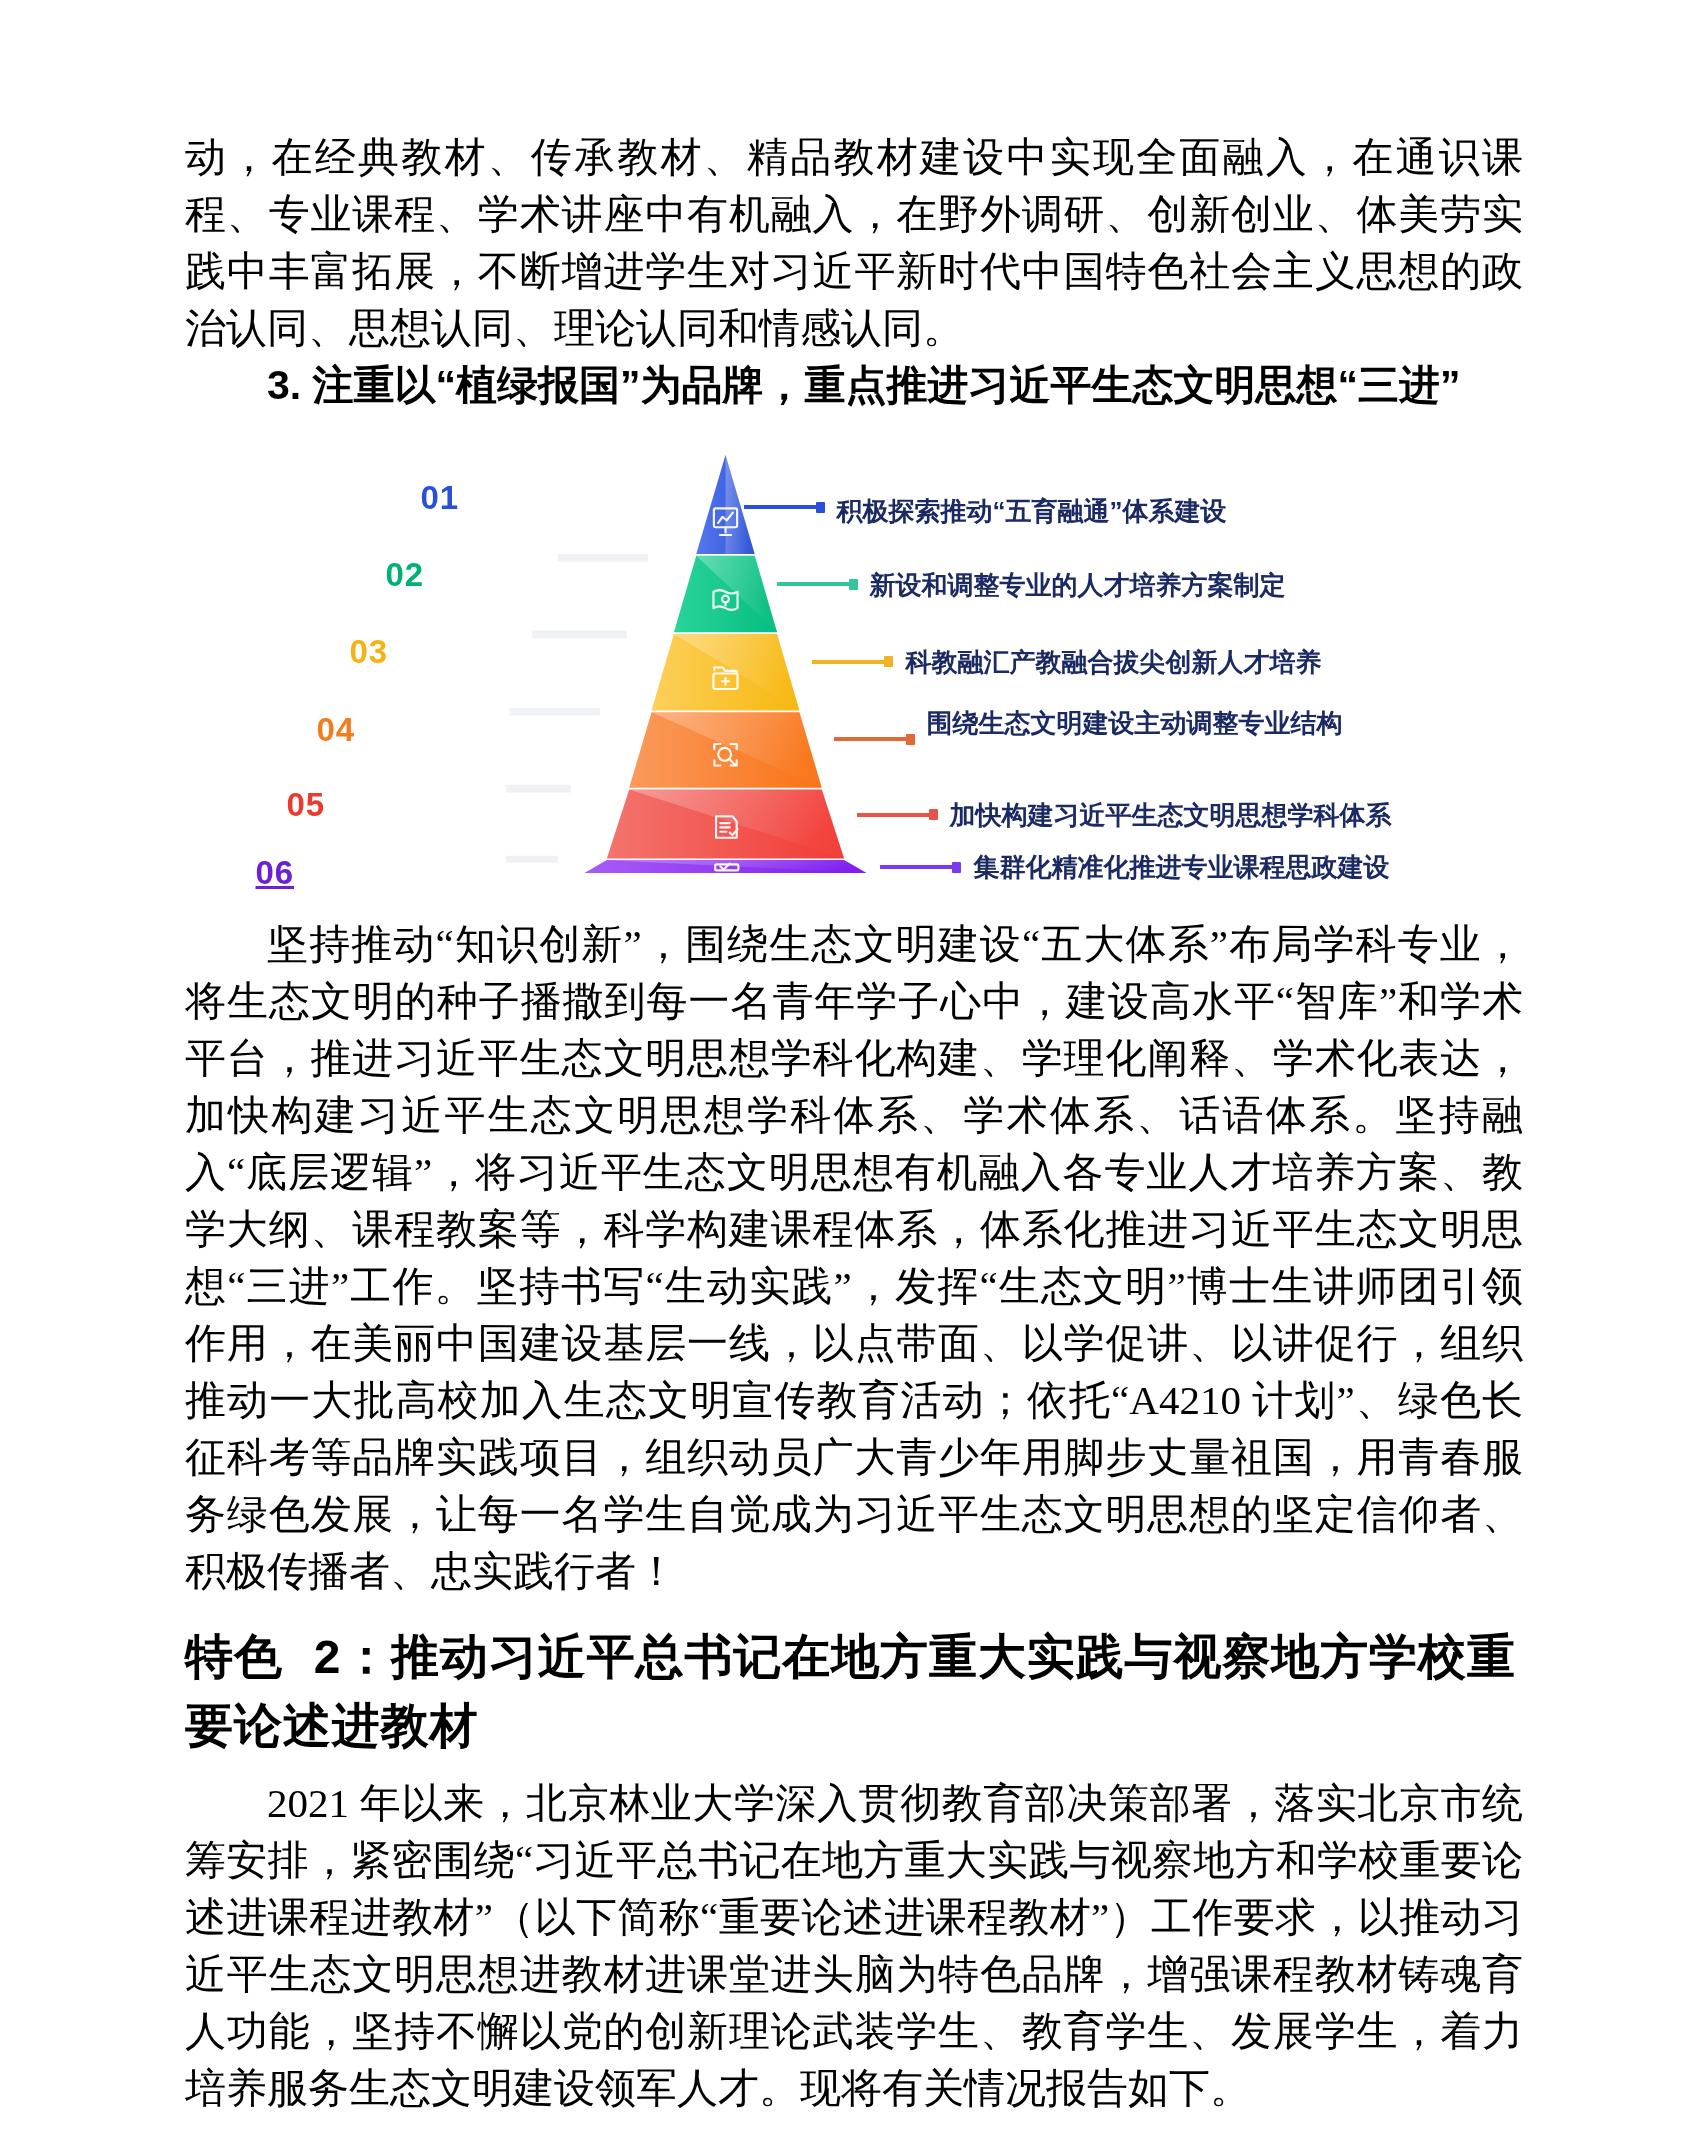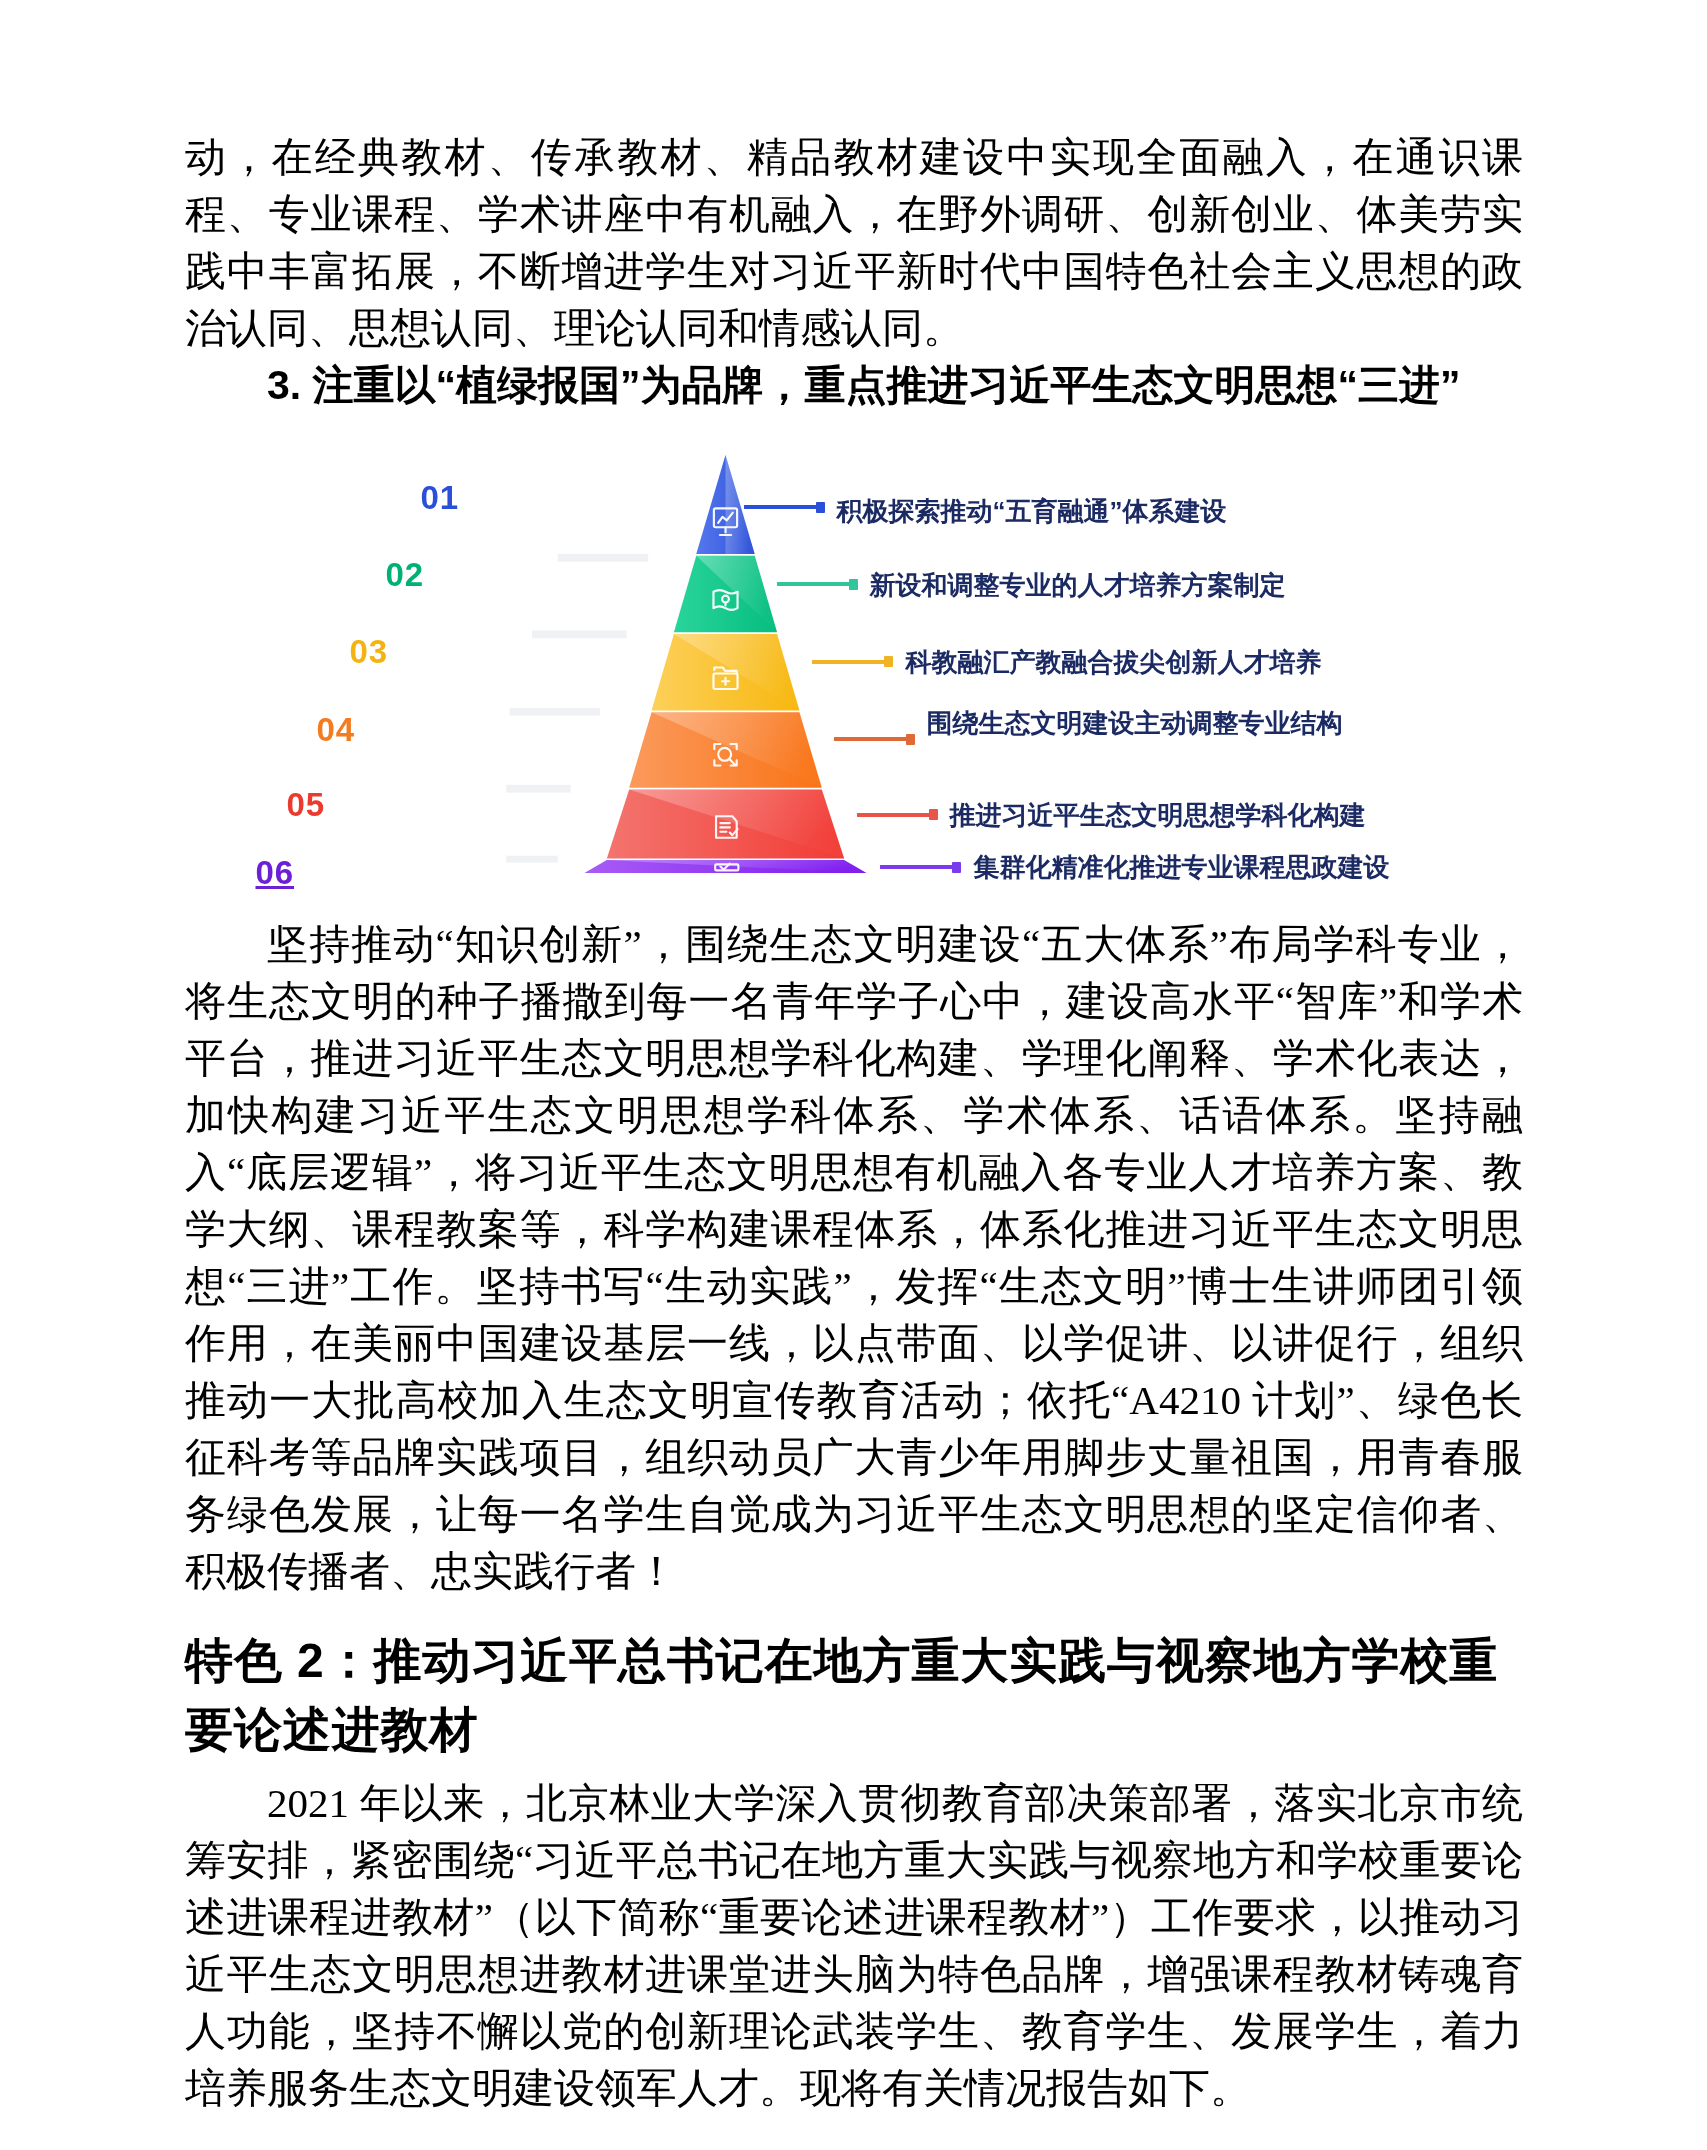--- a/index.html
+++ b/index.html
@@ -43,21 +43,21 @@
     color: #000000;
     text-indent: 82px;
     font-family: "Liberation Sans", "DejaVu Sans", sans-serif;
   }
   p.heading-feature {
     margin: 0;
     font-size: 48px;
     line-height: 69px;
     font-weight: bold;
     color: #000000;
-    font-family: Liberation Sans, sans-serif;
+    font-family: Liberation Mono, monospace;
     letter-spacing: 0.9px;
   }
   .spacer-sm { height: 11.2px; }
   .spacer-md { height: 26px; }
 
   
   .figure-block {
     margin: 20px 0 0 0;
     width: 100%;
   }
@@ -247,21 +247,21 @@
         <div class="connector" style="left:508px; top:226px; width:73px; background:#f0b323;"></div>
         <div class="connector-cap" style="left:580px; top:222px; background:#f0b323;"></div>
         <div class="tier-label" style="left:602px; top:215px;">科教融汇产教融合拔尖创新人才培养</div>
 
         <div class="connector" style="left:530px; top:303px; width:73px; background:#e06a35;"></div>
         <div class="connector-cap" style="left:602px; top:300px; background:#e06a35;"></div>
         <div class="tier-label" style="left:623px; top:276px;">围绕生态文明建设主动调整专业结构</div>
 
         <div class="connector" style="left:553px; top:379px; width:73px; background:#e8534c;"></div>
         <div class="connector-cap" style="left:625px; top:375px; background:#e8534c;"></div>
-        <div class="tier-label" style="left:646px; top:368px;">推进习近平生态文明思想学科化构建</div>
+        <div class="tier-label" style="left:646px; top:368px;">加快构建习近平生态文明思想学科体系</div>
 
         <div class="connector" style="left:576px; top:431px; width:73px; background:#7c3aed;"></div>
         <div class="connector-cap" style="left:648px; top:428px; background:#7c3aed;"></div>
         <div class="tier-label" style="left:670px; top:420px;">集群化精准化推进专业课程思政建设</div>
 
       </div>
 
     </div>
 
     <p class="para indent">坚持推动“知识创新”，围绕生态文明建设“五大体系”布局学科专业，将生态文明的种子播撒到每一名青年学子心中，建设高水平“智库”和学术平台，推进习近平生态文明思想学科化构建、学理化阐释、学术化表达，加快构建习近平生态文明思想学科体系、学术体系、话语体系。坚持融入“底层逻辑”，将习近平生态文明思想有机融入各专业人才培养方案、教学大纲、课程教案等，科学构建课程体系，体系化推进习近平生态文明思想“三进”工作。坚持书写“生动实践”，发挥“生态文明”博士生讲师团引领作用，在美丽中国建设基层一线，以点带面、以学促讲、以讲促行，组织推动一大批高校加入生态文明宣传教育活动；依托“A4210 计划”、绿色长征科考等品牌实践项目，组织动员广大青少年用脚步丈量祖国，用青春服务绿色发展，让每一名学生自觉成为习近平生态文明思想的坚定信仰者、积极传播者、忠实践行者！</p>

